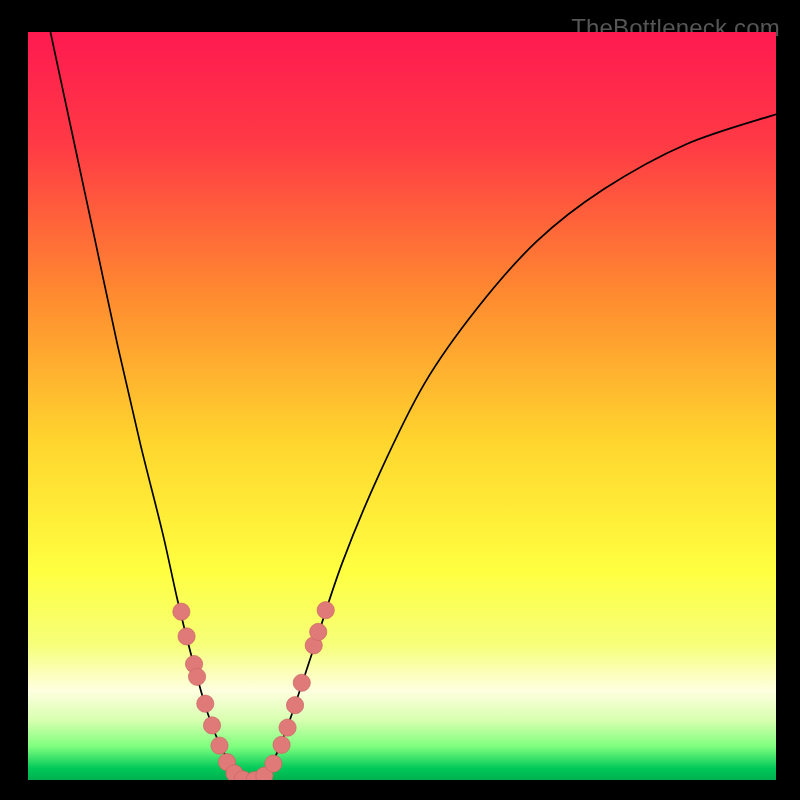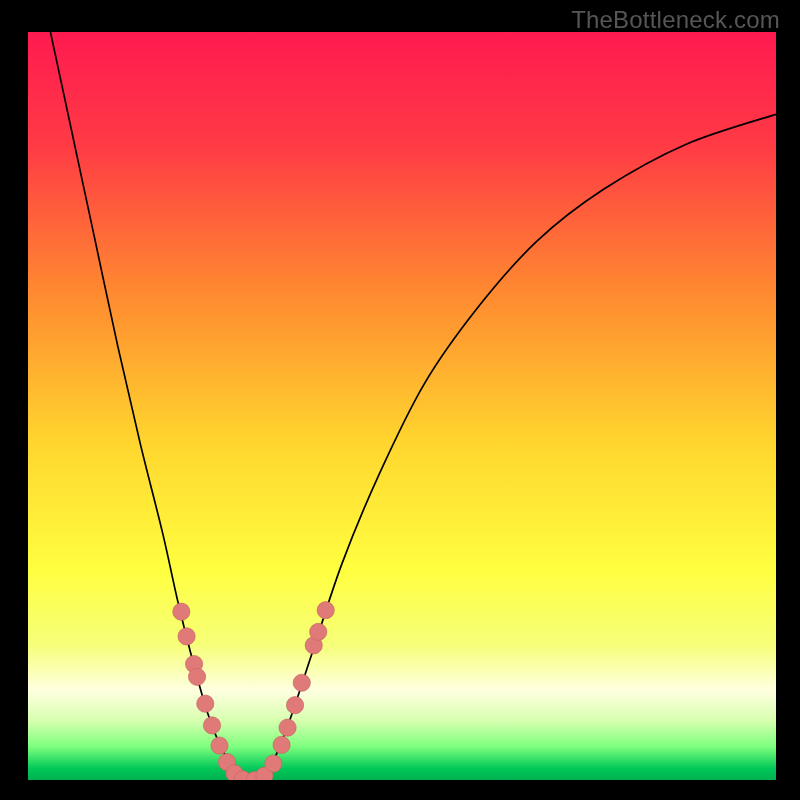--- a/index.html
+++ b/index.html
@@ -18,21 +18,21 @@
   }
   .plot {
     position: absolute;
     left: 28px;
     top: 32px;
     width: 748px;
     height: 748px;
   }
   .watermark {
     position: absolute;
-    top: 6px;
+    top: 14px;
     right: 20px;
     font-family: Arial, Helvetica, sans-serif;
     font-size: 24px;
     color: #565656;
     letter-spacing: 0.2px;
   }
   svg { display: block; }
 </style>
 </head>
 <body>

